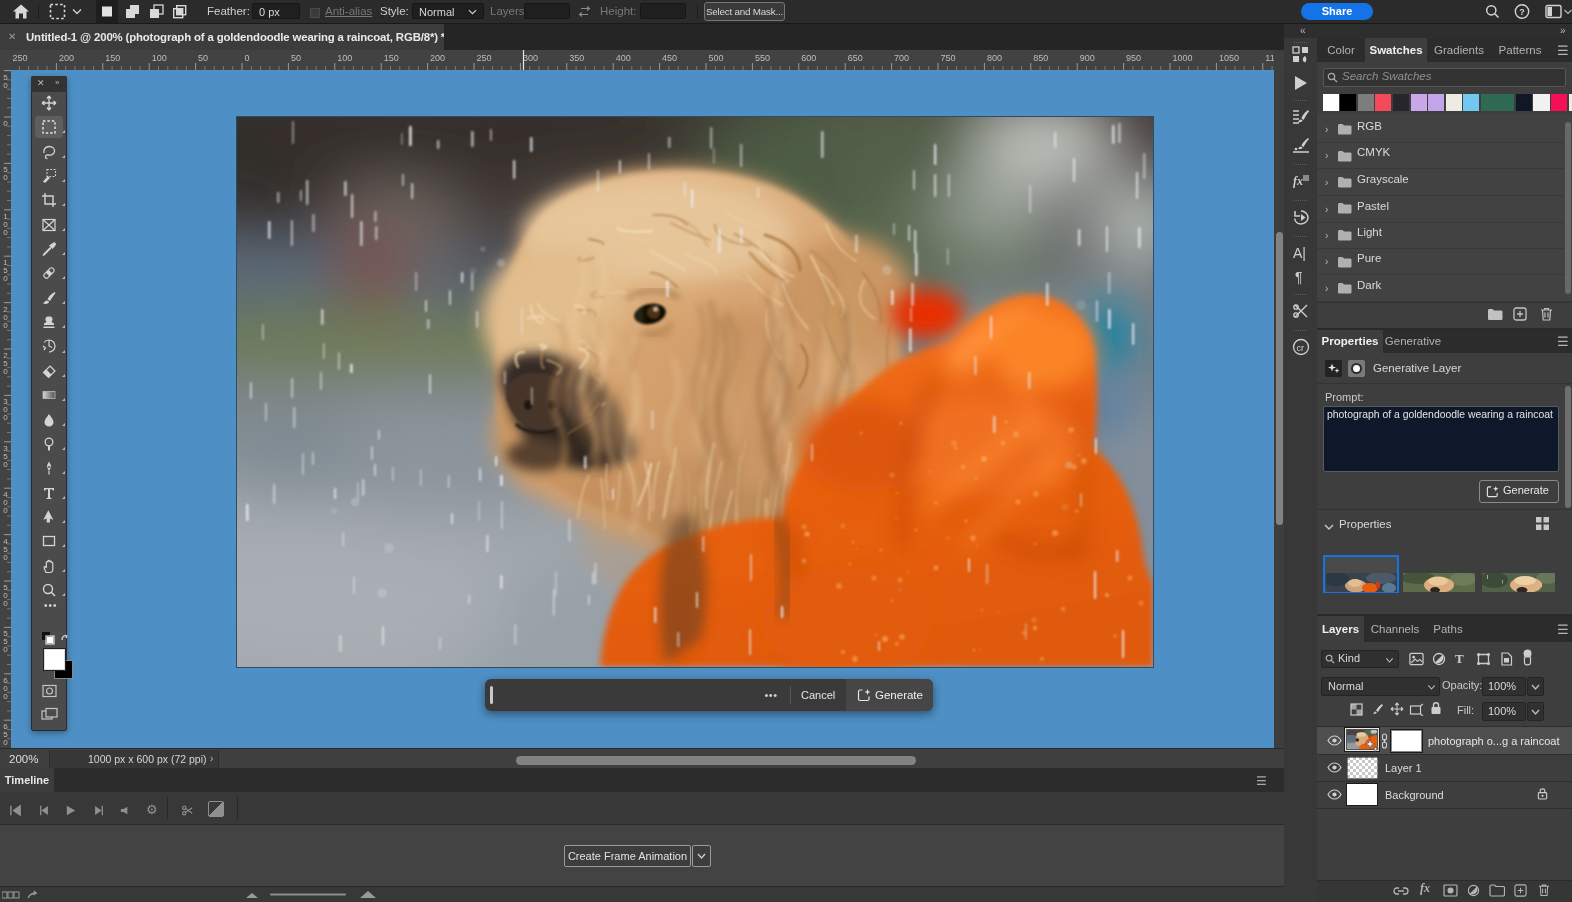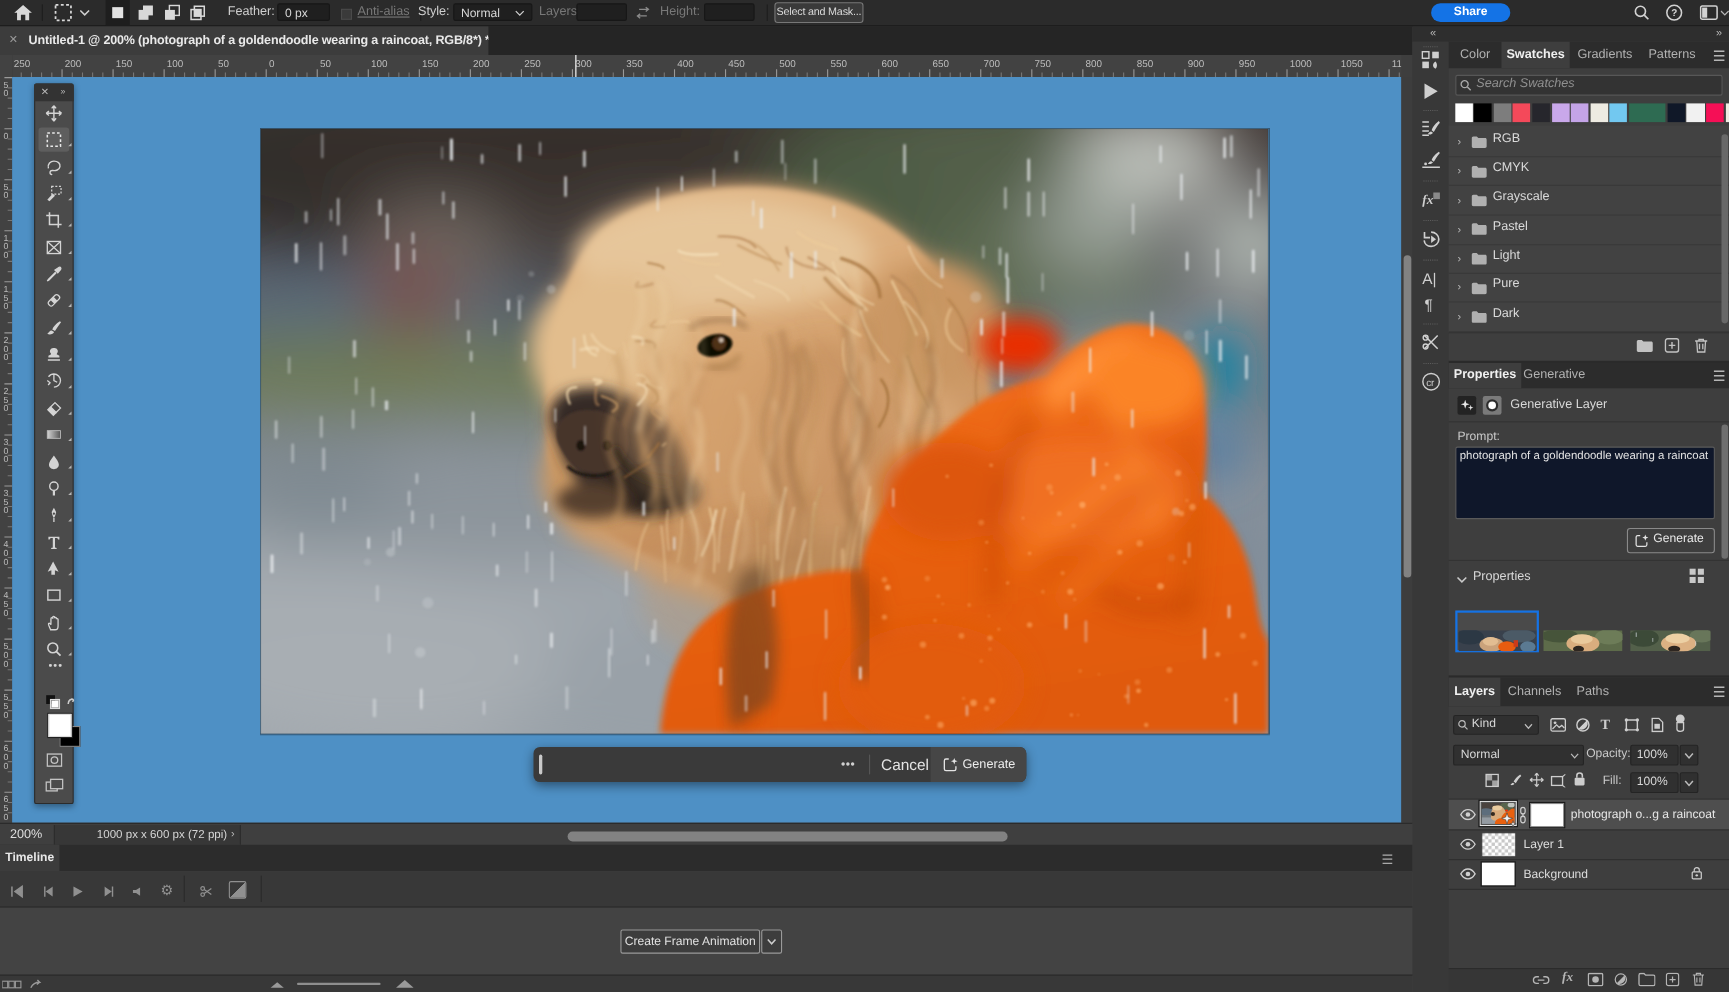--- a/index.html
+++ b/index.html
@@ -1024,21 +1024,21 @@
         <circle cx="7.5" cy="7" r="3" fill="none" stroke="#c4c4c4" stroke-width="1.2"></circle>
       </svg>
       <svg style="position:absolute;left:30px;top:637px" width="17" height="15" viewBox="0 0 17 15">
         <rect x="1" y="4" width="10" height="8" fill="none" stroke="#c4c4c4" stroke-width="1.2"></rect>
         <rect x="5" y="1.5" width="11" height="8.5" fill="#4b4b4b" stroke="#c4c4c4" stroke-width="1.2"></rect>
       </svg>
       <div style="position:absolute;left:474px;top:609px;width:448px;height:32px;background:#3a3a3a;border-radius:6px;box-shadow:0 3px 10px rgba(0,0,0,.45);"></div>
       <div style="position:absolute;left:479px;top:616px;width:3px;height:18px;background:#c9c9c9;border-radius:2px;"></div>
       <div style="position:absolute;left:747px;top:611px;width:26px;height:28px;color:#d0d0d0;font-size:11px;line-height:28px;text-align:center;letter-spacing:.5px;">•••</div>
       <div style="position:absolute;left:779px;top:616px;width:1px;height:18px;background:#565656;"></div>
-      <div style="position:absolute;left:790px;top:609px;width:42px;height:32px;color:#e4e4e4;font-size:14px;line-height:32px;">Cancel</div>
+      <div style="position:absolute;left:790px;top:609px;width:42px;height:32px;color:#e4e4e4;font-size:11px;line-height:32px;">Cancel</div>
       <div style="position:absolute;left:835px;top:609px;width:87px;height:32px;background:#464646;border-radius:0 6px 6px 0;"></div>
       <svg style="position:absolute;left:846px;top:618px" width="14" height="14" viewBox="0 0 14 14">
         <path d="M5.5 2 H3 C2 2 1.5 2.5 1.5 3.5 V11 C1.5 12 2 12.5 3 12.5 H10.5 C11.5 12.5 12 12 12 11 V8.5" stroke="#e4e4e4" stroke-width="1.2" fill="none"></path>
         <path d="M10.5 1 L11.3 3.2 L13.5 4 L11.3 4.8 L10.5 7 L9.7 4.8 L7.5 4 L9.7 3.2 Z" fill="#e4e4e4"></path>
       </svg>
       <div style="position:absolute;left:864px;top:609px;width:52px;height:32px;color:#ededed;font-size:11.5px;line-height:32px;">Generate</div>
     </div>
   <div class="abs" id="vsb"></div>
   <div class="abs" id="vsbthumb"></div>
 

